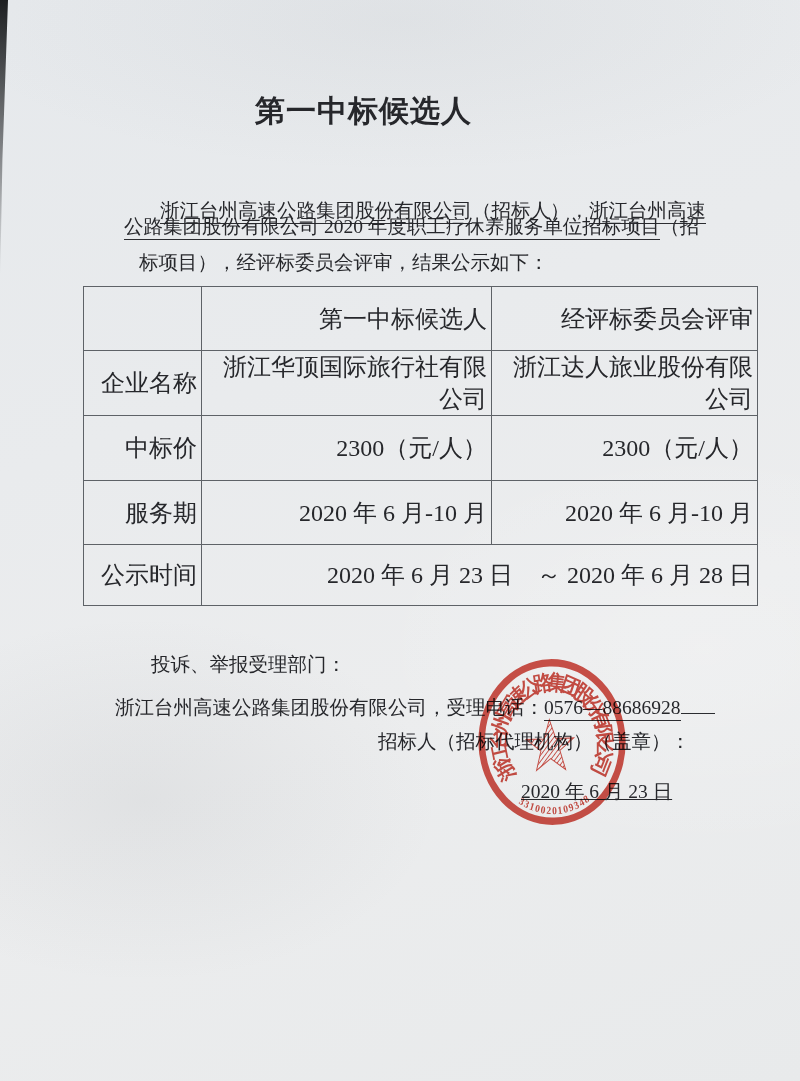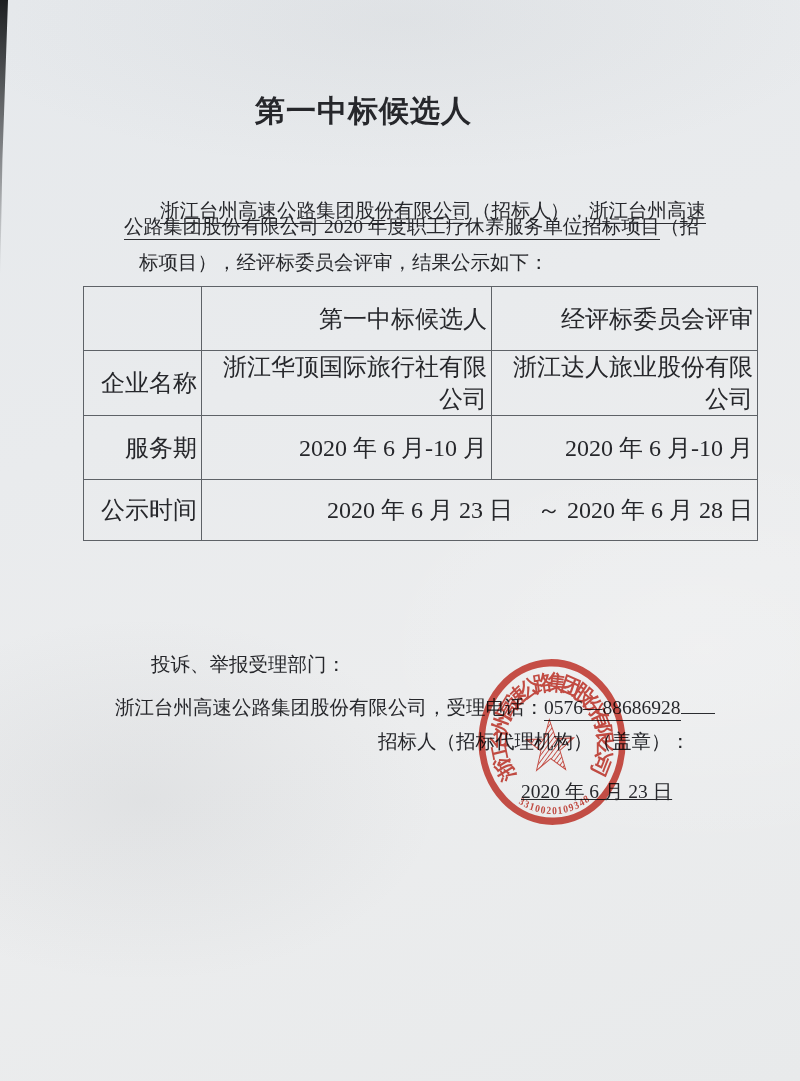--- a/index.html
+++ b/index.html
@@ -70,20 +70,25 @@
         <tr class="r-head">
       <td></td>
       <td>第一中标候选人</td>
       <td>经评标委员会评审</td>
     </tr>
     <tr class="r1">
       <td>企业名称</td>
       <td>浙江华顶国际旅行社有限公司</td>
       <td>浙江达人旅业股份有限公司</td>
     </tr>
+    <tr class="r2">
+      <td>中标价</td>
+      <td>2300（元/人）</td>
+      <td>2300（元/人）</td>
+    </tr>
     <tr class="r3">
       <td>服务期</td>
       <td>2020 年 6 月-10 月</td>
       <td>2020 年 6 月-10 月</td>
     </tr>
     <tr class="r4">
       <td>公示时间</td>
       <td colspan="2">2020 年 6 月 23 日　～ 2020 年 6 月 28 日</td>
     </tr>
   </tbody>

